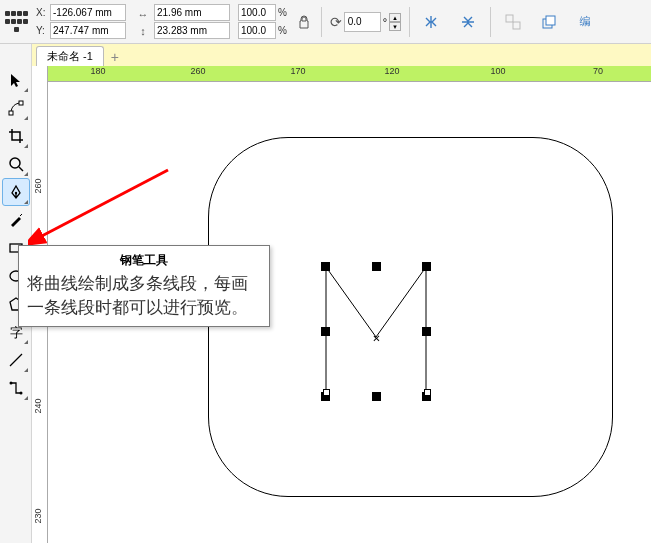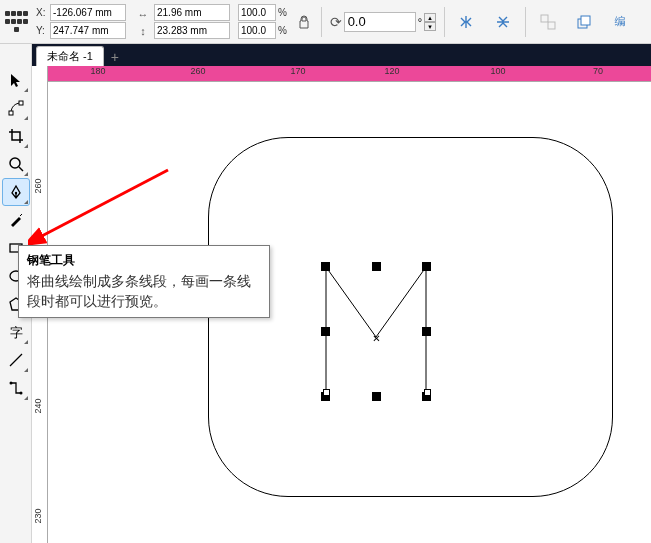--- a/index.html
+++ b/index.html
@@ -13,46 +13,46 @@
   .xyrow input { width: 76px; height: 17px; font-size: 10px; padding: 0 2px; border: 1px solid #bbb; background: #fff; }
   .dim-icon { width: 18px; text-align: center; color: #555; font-size: 11px; }
   .pctgroup { display: flex; flex-direction: column; gap: 1px; }
   .pctgroup .row { display: flex; align-items: center; gap: 2px; }
   .pctgroup input { width: 38px; height: 17px; font-size: 10px; padding: 0 2px; border: 1px solid #bbb; text-align: left; }
   .pctgroup .unit { font-size: 10px; color: #333; }
   .lock { width: 18px; height: 30px; display:flex; align-items:center; justify-content:center; color:#444; cursor:pointer; }
   .vsep { width: 1px; height: 30px; background: #ccc; }
   .rot { display:flex; align-items:center; gap:2px; }
   .rot .ico { font-size:14px; color:#555; }
-  .rot input { width: 72px; height: 20px; font-size:13px; border:1px solid #bbb; padding:0 3px; }
+  .rot input { width: 37px; height: 20px; font-size:10px; border:1px solid #bbb; padding:0 3px; }
   .rot .deg { font-size:11px; }
   .rot .spin { display:flex; flex-direction:column; }
   .rot .spin div { width:12px; height:9px; border:1px solid #aaa; font-size:7px; line-height:7px; text-align:center; background:#f0f0f0; cursor:pointer; }
   .tbtn { width: 28px; height: 28px; display:flex; align-items:center; justify-content:center; color:#3a7cc4; cursor:pointer; border-radius:2px; }
   .tbtn.disabled { color:#b8b8b8; cursor:default; }
-  .tabstrip { position:absolute; left:32px; top:44px; right:0; height:22px; background:#0f172a; display:flex; align-items:flex-end; padding-left:4px; }
+  .tabstrip { position:absolute; left:32px; top:44px; right:0; height:22px; background:#fef9c3; display:flex; align-items:flex-end; padding-left:4px; }
   .tab { height:20px; background:#fff; border:1px solid #bbb; border-bottom:none; padding:2px 10px; font-size:11px; border-radius:3px 3px 0 0; margin-right:2px; }
   .tab-add { width:18px; height:18px; display:flex; align-items:center; justify-content:center; color:#888; font-size:14px; cursor:pointer; }
   .toolbox { position:absolute; left:0; top:44px; width:32px; bottom:0; background:#f4f4f4; border-right:1px solid #d5d5d5; display:flex; flex-direction:column; align-items:center; padding-top:22px; gap:0; }
   .tool { width:28px; height:28px; display:flex; align-items:center; justify-content:center; cursor:pointer; border:1px solid transparent; border-radius:3px; position:relative; }
   .tool.active { background:#d6ebff; border-color:#6fb2e8; }
   .tool .fly { position:absolute; right:1px; bottom:1px; width:0; height:0; border-right:4px solid #666; border-top:4px solid transparent; }
-  .hruler { position:absolute; left:48px; top:66px; right:0; height:16px; background:#ec4899; border-bottom:1px solid #aaa; }
+  .hruler { position:absolute; left:48px; top:66px; right:0; height:16px; background:#bef264; border-bottom:1px solid #aaa; }
   .vruler { position:absolute; left:32px; top:66px; width:16px; bottom:0; background:#fff; border-right:1px solid #aaa; }
   .rlabel-h { position:absolute; top:0; font-size:9px; color:#333; transform:translateX(-50%); }
   .rlabel-v { position:absolute; left:1px; font-size:9px; color:#333; writing-mode:vertical-rl; transform:translateY(-50%) rotate(180deg); }
   .canvas { position:absolute; left:48px; top:82px; right:0; bottom:0; background:#fff; }
   .roundrect { position:absolute; left:160px; top:55px; width:405px; height:360px; border:1px solid #000; border-radius:80px; }
   .mshape { position:absolute; }
   .handle { position:absolute; width:9px; height:9px; background:#000; }
   .node { position:absolute; width:7px; height:7px; background:#fff; border:1px solid #000; }
   .xmark { position:absolute; width:9px; height:9px; font-size:10px; line-height:9px; text-align:center; color:#000; }
   .tooltip { position:absolute; left:18px; top:245px; width:252px; background:#fff; border:1px solid #7a7a7a; padding:6px 8px; box-shadow:2px 2px 4px rgba(0,0,0,.2); z-index:100; }
-  .tooltip .tt-title { font-weight:bold; font-size:12px; margin-bottom:3px; }
-  .tooltip .tt-body { font-size:14px; color:#333; line-height:1.4; }
+  .tooltip .tt-title { font-weight:bold; font-size:12px; margin-bottom:3px;text-align:center; }
+  .tooltip .tt-body { font-size:17px; color:#333; line-height:1.4; }
   .arrow { position:absolute; z-index:50; }
 </style>
 </head>
 <body>
 
 <div class="propbar">
   <div class="grid-icon">
     <span></span>
       <span></span>
       <span></span>

